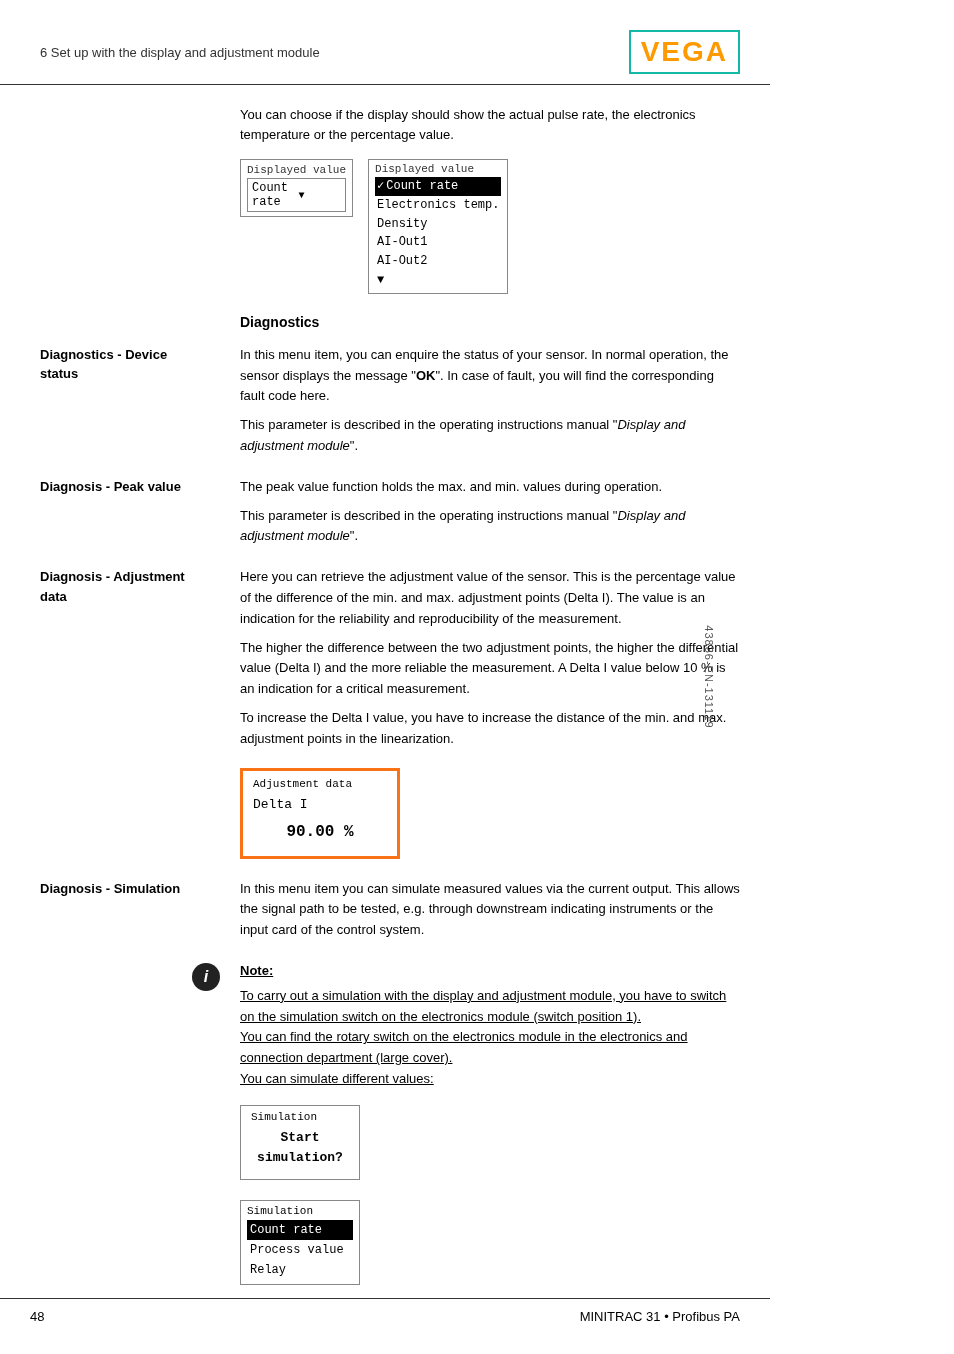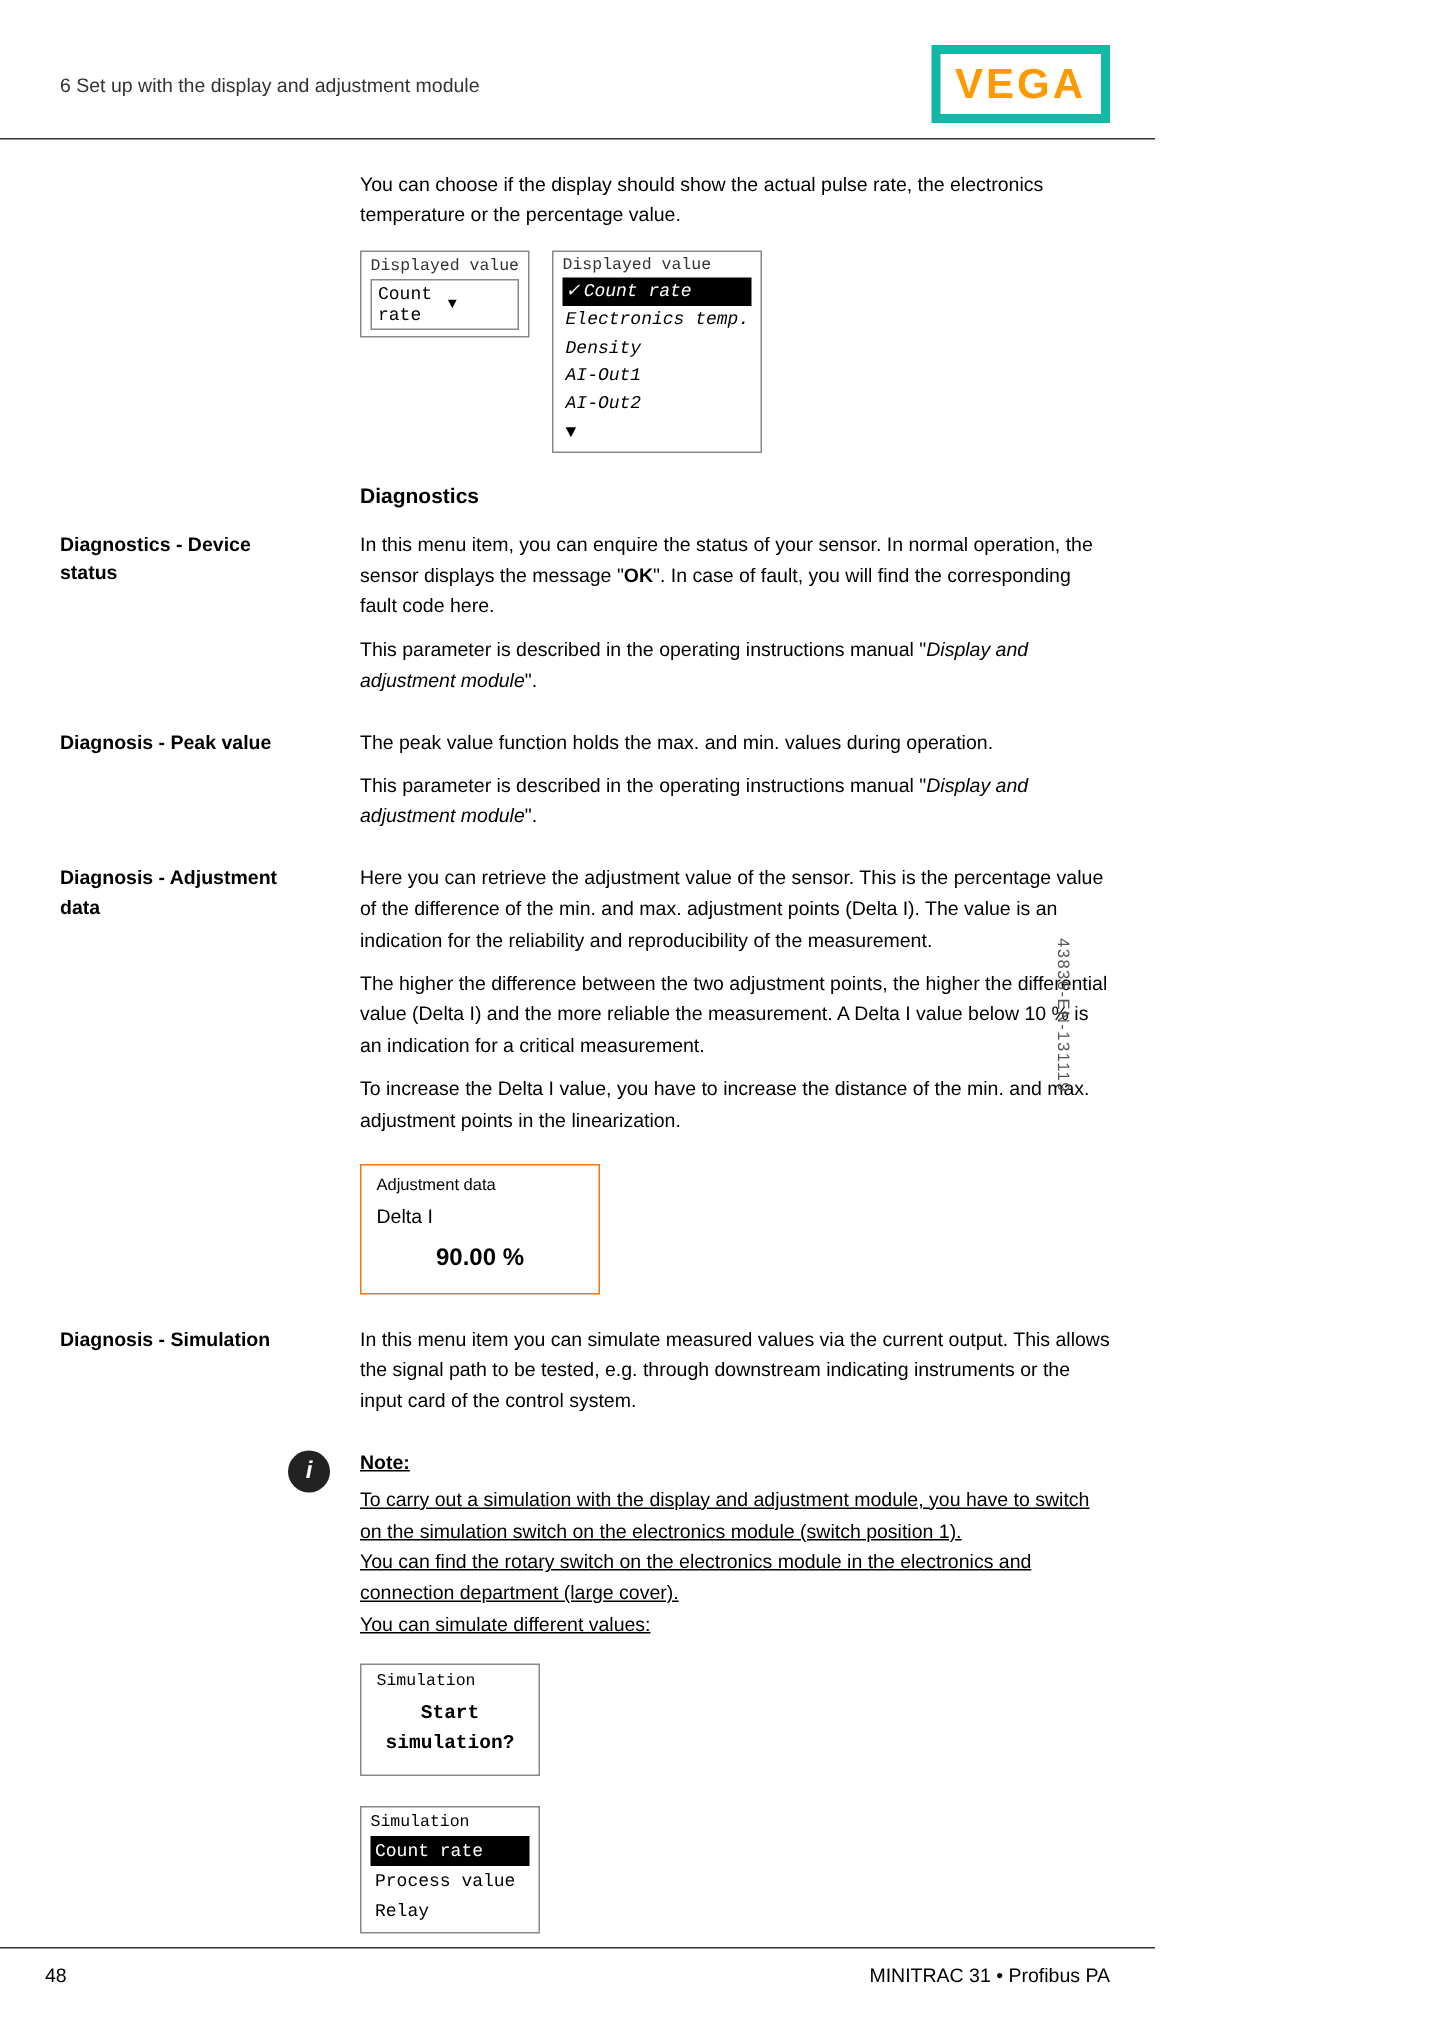--- a/index.html
+++ b/index.html
@@ -38,21 +38,21 @@
       font-weight: bold;
       color: #f90;
       letter-spacing: 2px;
       font-family: Arial Black, Arial, sans-serif;
     }
     .logo-container {
       display: flex;
       align-items: center;
     }
     .logo-box {
-      border: 6px solid #14b8a6;
+      border: 2px solid #14b8a6;
       padding: 4px 10px;
       display: inline-block;
     }
 
     
     .content {
       padding: 0 30px 0 40px;
     }
 
     
@@ -109,21 +109,20 @@
       min-width: 130px;
     }
     .ui-box-menu-header {
       font-size: 11px;
       color: #333;
       margin-bottom: 2px;
     }
     .ui-menu-item {
       padding: 1px 2px;
       line-height: 1.4;
-      font-style: italic;
     }
     .ui-menu-item.selected {
       background: #000;
       color: #fff;
     }
     .checkmark {
       margin-right: 2px;
     }
 
     
@@ -158,23 +157,23 @@
       font-size: 14px;
       margin-bottom: 15px;
     }
 
     
     em { font-style: italic; }
     strong { font-weight: bold; }
 
     
     .adj-data-box {
-      border: 1px solid #f97316;
+      border: 3px solid #f97316;
       padding: 5px 10px 10px 10px;
-      font-family: Liberation Sans, sans-serif;
+      font-family: Liberation Mono, monospace;
       font-size: 13px;
       display: inline-block;
       min-width: 160px;
       margin-top: 10px;
     }
     .adj-data-box .box-title {
       font-size: 11px;
       margin-bottom: 2px;
     }
     .adj-data-box .delta-value {

